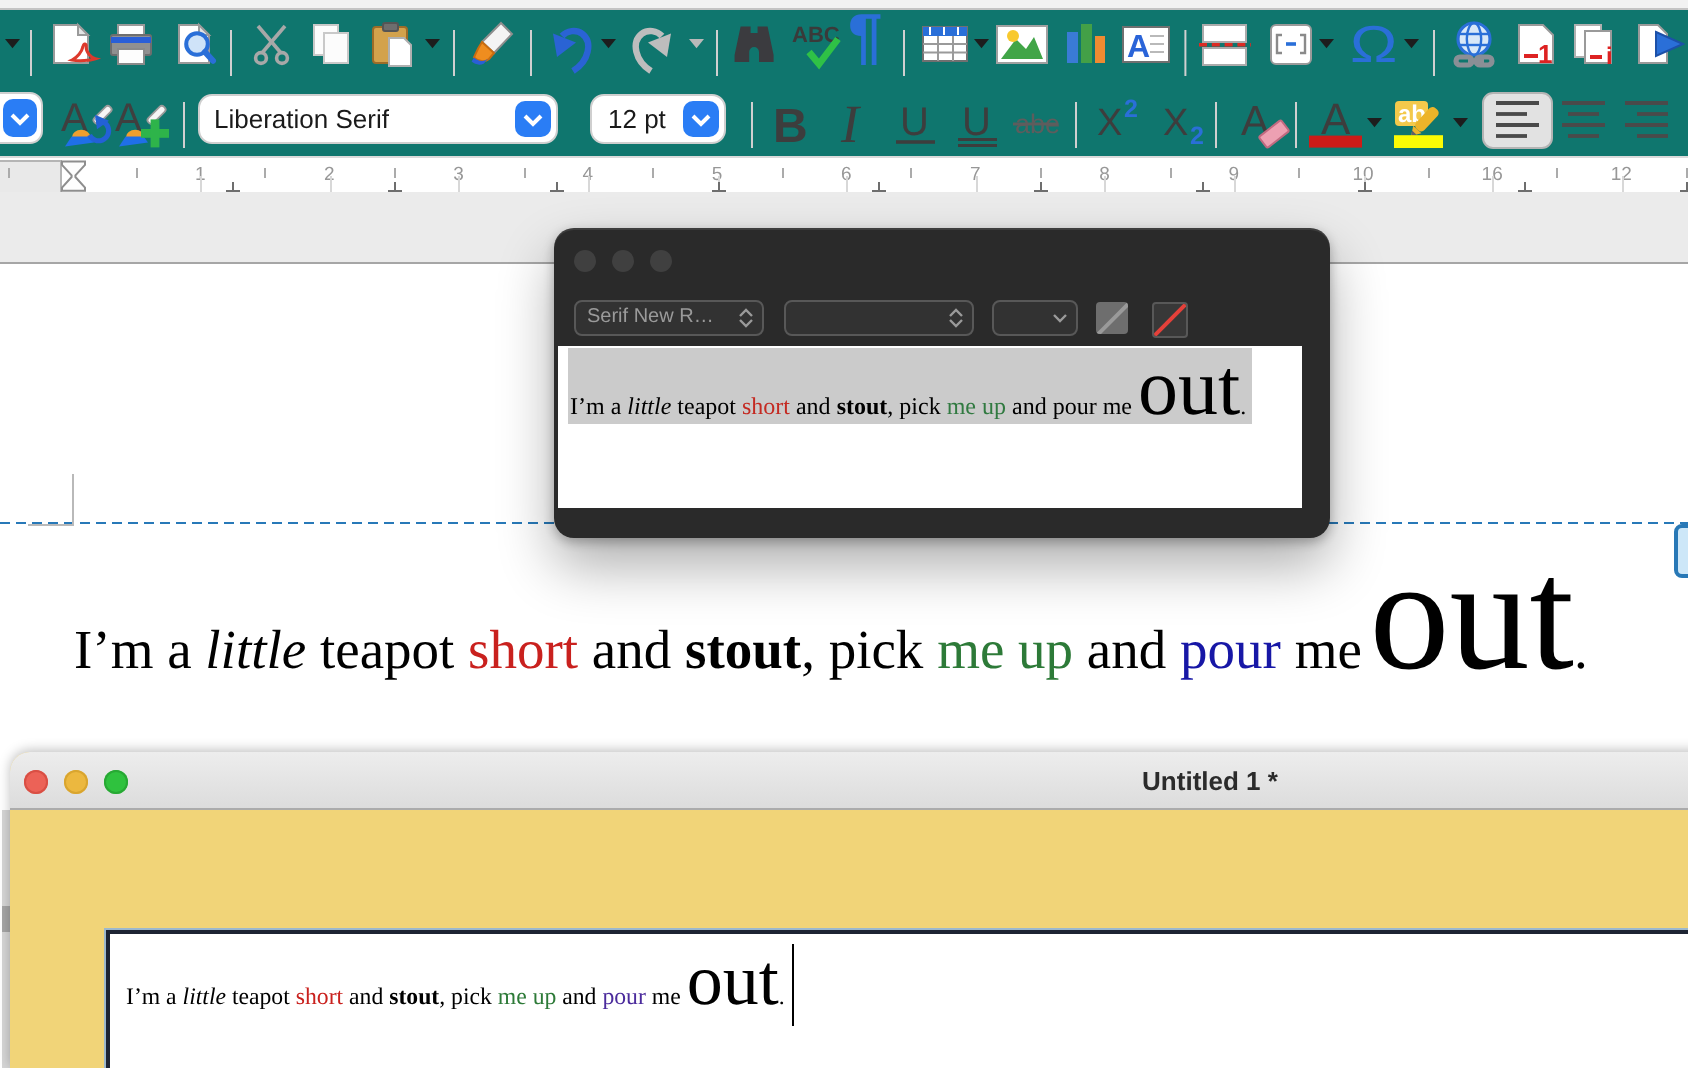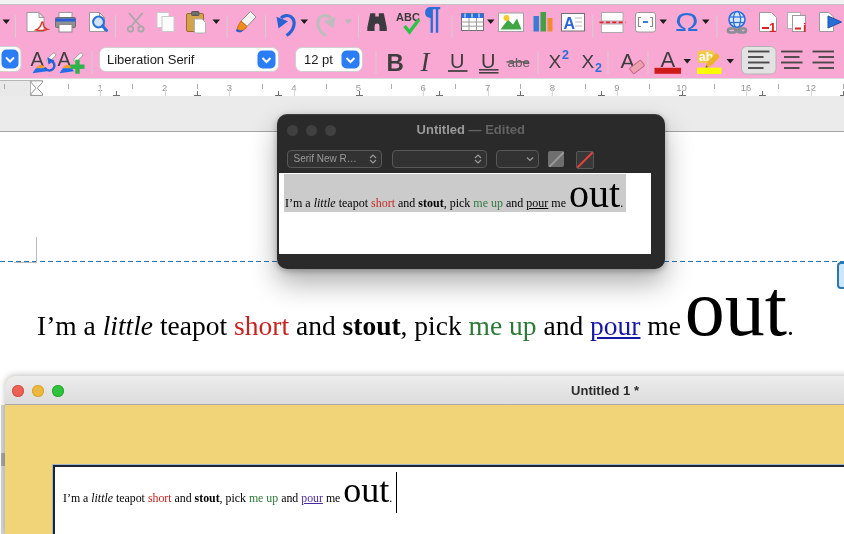--- a/index.html
+++ b/index.html
@@ -1,41 +1,41 @@
 <!DOCTYPE html>
 <html><head>
 <meta charset="utf-8">
 <style>
   html,body{margin:0;padding:0;} *{-webkit-font-smoothing:antialiased;}
   body{width:844px;height:534px;overflow:hidden;position:relative;background:#fff;transform:translateZ(0);
        font-family:"Liberation Sans", sans-serif;-webkit-font-smoothing:antialiased;}
   .abs{position:absolute;}
   
   #topstrip{left:0;top:0;width:844px;height:4px;background:#f2f2f2;border-bottom:1px solid #c4c4c4;}
-  #toolbar{left:0;top:5px;width:844px;height:73px;background:#f9a8d4;}
+  #toolbar{left:0;top:5px;width:844px;height:73px;background:#0f766e;}
   
   #ruler{left:0;top:78px;width:844px;height:18px;background:#fff;border-top:1px solid #dadada;}
   #rmargin{left:0;top:1px;width:30px;height:15px;background:#e9e9e9;border:1px solid #b5b5b5;border-left:none;}
   .tick{position:absolute;top:5px;width:1px;height:5px;background:#ababab;}
   .rnum{position:absolute;top:3px;font-size:9.5px;color:#979797;transform:translateX(-50%);}
   .tab{position:absolute;top:12px;width:7px;height:5px;}
   .tab:before{content:"";position:absolute;left:3px;top:0;width:1px;height:4px;background:#6e6e6e;}
   .tab:after{content:"";position:absolute;left:0;top:4px;width:7px;height:1px;background:#6e6e6e;}
   #grayband{left:0;top:96px;width:844px;height:35px;background:#ebebeb;border-bottom:1px solid #a6a6a6;}
   
   #dotline{left:0;top:260.5px;width:844px;height:1.8px;
     background:repeating-linear-gradient(to right,#2879b8 0px,#2879b8 5px,transparent 5px,transparent 8px);}
   #cursorline{left:36px;top:237px;width:1px;height:25px;background:#b9b9b9;}
   #cursorfoot{left:14px;top:262px;width:23px;height:1px;background:#b9b9b9;}
   #anchorbtn{left:837px;top:262px;width:10px;height:23px;background:#cde7f8;border:2px solid #2878b6;border-radius:4px;}
   
   #mainline{left:37px;top:263px;white-space:nowrap;font-family:"Liberation Serif",serif;
             font-size:27.5px;color:#000;line-height:90px;height:90px;}
   #mainline .big{font-size:80px;}
-  .red{color:#c9211e;margin-top:35px;} .grn{color:#2d7a38;} .lnk{color:#1717a6;text-decoration:underline;}
+  .red{color:#c9211e;margin-top:35px;} .grn{color:#2d7a38;} .lnk{color:#1717a6;}
   
   #dwin{left:276.5px;top:114px;width:388.5px;height:155px;border-radius:10px;background:#2a2a2a;
         box-shadow:0 14px 28px rgba(0,0,0,0.32),0 2px 6px rgba(0,0,0,0.28), inset 0 1px 0 rgba(255,255,255,0.09);}
   #dwin .light{position:absolute;top:11px;width:11px;height:11px;border-radius:50%;background:#404040;}
   #dwin .title{position:absolute;top:8px;left:0;width:100%;text-align:center;font-size:13px;font-weight:bold;color:#9a9a9a;}
   #dwin .title .dim{color:#636363;font-weight:bold;}
   .dcombo{position:absolute;top:36px;height:16px;border:1px solid #585858;border-radius:4px;background:#323232;}
   .dcombo .t{position:absolute;left:6px;top:2px;font-size:10px;color:#9a9a9a;white-space:nowrap;}
   #dcontent{position:absolute;left:2px;top:59px;width:372px;height:81px;background:#fff;overflow:hidden;}
   #dsel{position:absolute;left:5px;top:1px;width:342px;height:38px;background:#cbcbcb;}
@@ -418,21 +418,20 @@
 <div class="abs" id="dotline"></div>
 <div class="abs" id="cursorline"></div>
 <div class="abs" id="cursorfoot"></div>
 <div class="abs" id="anchorbtn"></div>
 <div class="abs" id="mainline">I’m a <i>little</i> teapot <span class="red">short</span> and <b>stout</b>, pick <span class="grn">me up</span> and <span class="lnk">pour</span> me <span class="big" style="margin-left:-3px">out</span>.</div>
 
 <div class="abs" id="dwin">
   <div class="light" style="left:10px"></div>
   <div class="light" style="left:29px"></div>
   <div class="light" style="left:48px"></div>
-  <div class="title">Untitled <span class="dim">— Edited</span></div>
   <div class="dcombo" style="left:10px;width:93px">
       <span class="t">Serif New R…</span>
     <svg style="position:absolute;right:4px;top:3px" width="8" height="10" viewBox="0 0 8 10">
         <path d="M1 4 L4 1 L7 4 M1 6 L4 9 L7 6" stroke="#9a9a9a" stroke-width="1.2" fill="none"></path>
       </svg>
     </div>
   <div class="dcombo" style="left:115px;width:93px">
     <svg style="position:absolute;right:4px;top:3px" width="8" height="10" viewBox="0 0 8 10">
         <path d="M1 4 L4 1 L7 4 M1 6 L4 9 L7 6" stroke="#9a9a9a" stroke-width="1.2" fill="none"></path>
       </svg>

